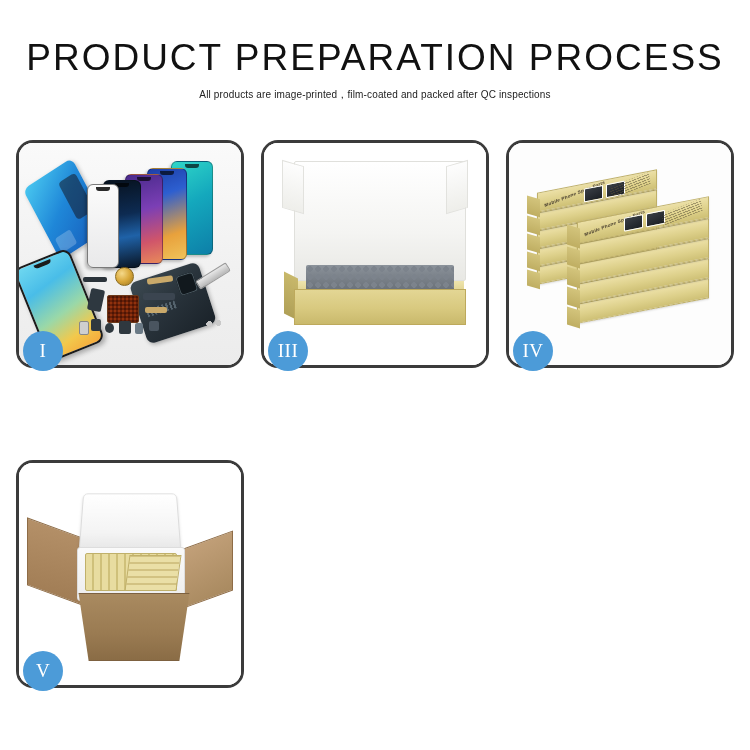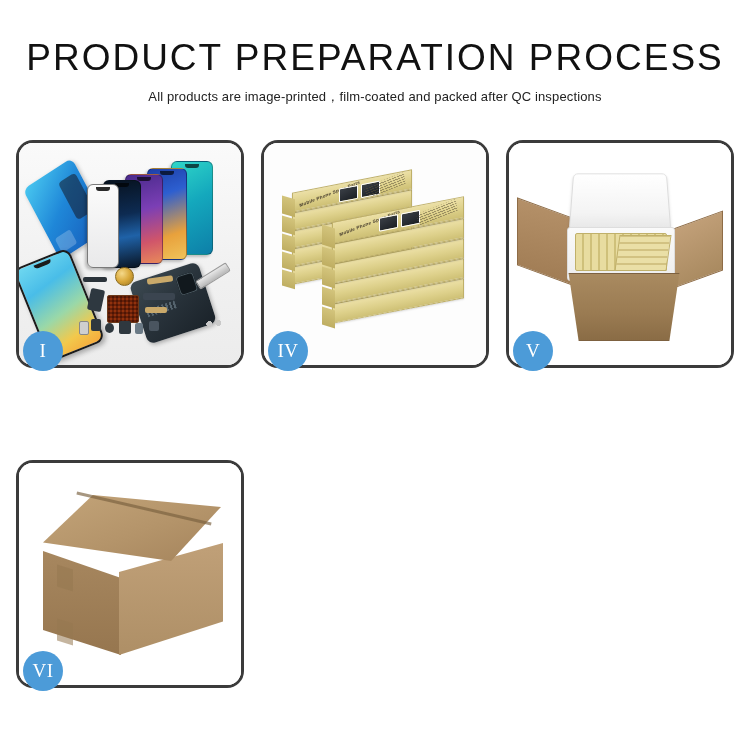--- a/index.html
+++ b/index.html
@@ -26,21 +26,21 @@
     font-size: 37px;
     font-weight: 400;
     letter-spacing: 2.0px;
     color: #111111;
     line-height: 1.08;
     white-space: nowrap;
   }
   .subtitle {
     margin: 0;
     padding-top: 10px;
-    font-size: 13px;
+    font-size: 10px;
     font-weight: 400;
     color: #222222;
     letter-spacing: 0.15px;
     white-space: nowrap;
   }
 
   
   .grid {
     position: absolute;
     top: 140px;
@@ -428,20 +428,33 @@
         <div class="part-dot pd4"></div>
         <div class="part-dot pd5"></div>
         <div class="part-dot pd6"></div>
         <div class="tweezer"></div>
         <div class="screws"></div>
       </div>
       <div class="badge">I</div>
     </div>
 
 
+    <div class="panel">
+      <div class="panel-inner">
+        <div class="p3-bg"></div>
+        <div class="lid-back"></div>
+        <div class="lid-flap-l"></div>
+        <div class="lid-flap-r"></div>
+        <div class="tray-box-top"></div>
+        <div class="tray-foam"></div>
+        <div class="tray-box-left"></div>
+        <div class="tray-box-front"></div>
+      </div>
+      <div class="badge">III</div>
+    </div>
 
     <div class="panel">
       <div class="panel-inner">
         <div class="p4-bg"></div>
         <div class="stack">
           <div class="sbox sA5">
               <span class="side"></span>
             </div>
           <div class="sbox sA4">
               <span class="side"></span>
@@ -495,27 +508,15 @@
         <div class="v-flap-r"></div>
         <div class="v-foam-lid"></div>
         <div class="v-foam-body"></div>
         <div class="v-contents"></div>
         <div class="v-contents2"></div>
         <div class="v-carton-body"></div>
       </div>
       <div class="badge">V</div>
     </div>
 
-    <div class="panel">
-      <div class="panel-inner">
-        <div class="p6-bg"></div>
-        <div class="c-left"></div>
-        <div class="c-right"></div>
-        <div class="c-top"></div>
-        <div class="c-seam"></div>
-        <div class="c-tape c-tape1"></div>
-        <div class="c-tape c-tape2"></div>
-      </div>
-      <div class="badge">VI</div>
-    </div>
 
   </div>
 </div>
 
 </body></html>

